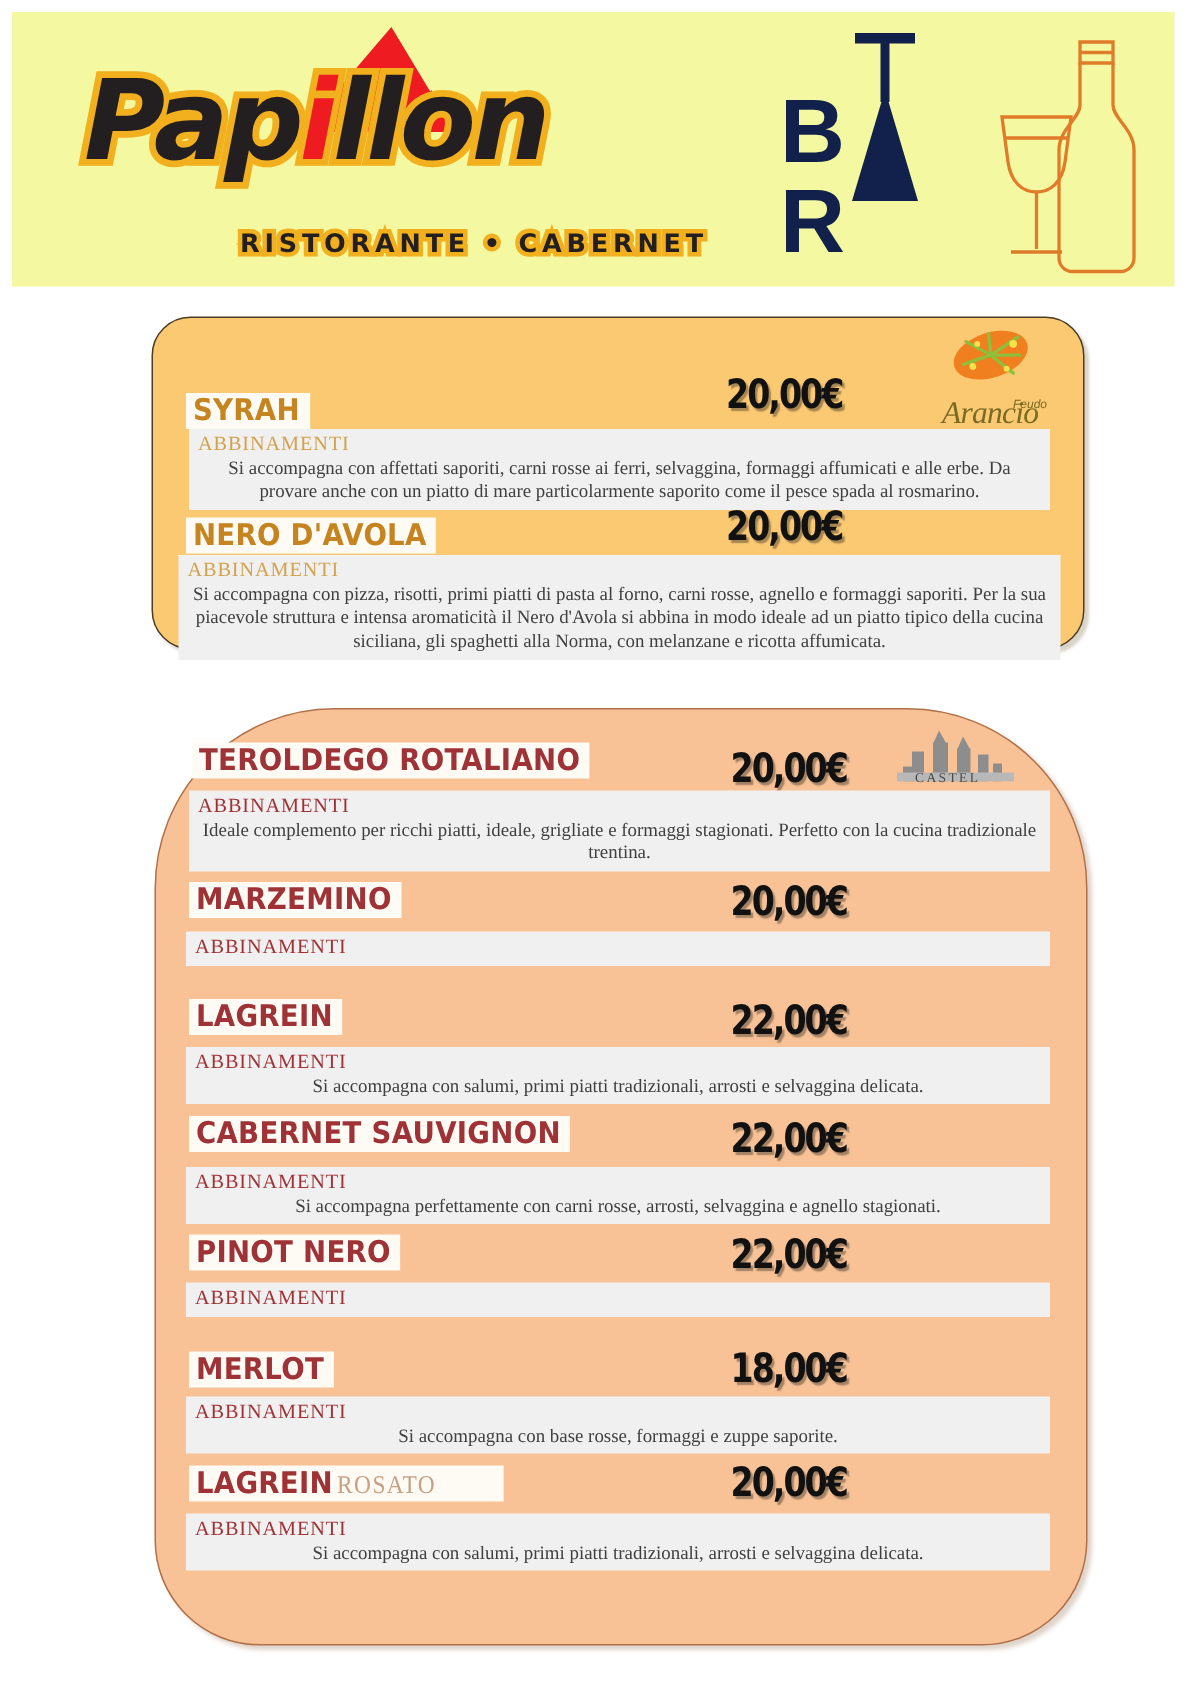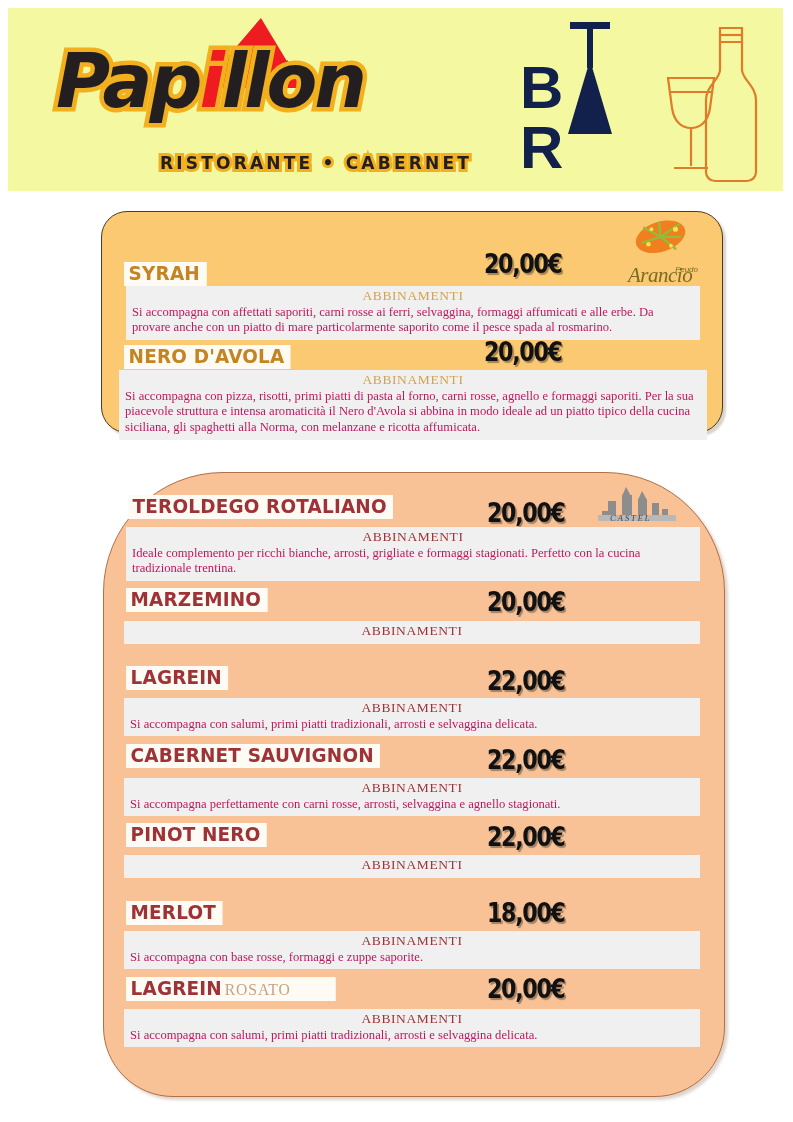--- a/index.html
+++ b/index.html
@@ -184,34 +184,34 @@
     text-shadow: 2px 2px 1px rgba(60,50,40,0.45);
     white-space: nowrap;
   }
 
   .pairing-box {
     position: absolute;
     background: #f0f0f0;
     padding: 2px 6px 4px 6px;
   }
   .pairing-title {
-    text-align: center;
+    text-align: left;
     font-family: "Liberation Serif", serif;
     font-size: 13.5px;
     letter-spacing: 0.6px;
     line-height: 1.25;
   }
   .card1 .pairing-title { color: #d2a24f; }
   .card2 .pairing-title { color: #9e3236; }
 
   .pairing-text {
-    text-align: left;
+    text-align: center;
     font-family: "Liberation Serif", serif;
     font-size: 12.6px;
-    color: #be185d;
+    color: #404040;
     line-height: 1.24;
   }
 
   
   .logo-arancio {
     position: absolute;
     right: 14px;
     top: 6px;
     width: 96px;
     height: 72px;
@@ -235,21 +235,20 @@
     font-size: 8px;
     color: #7a6a22;
   }
 
   .logo-firmian {
     position: absolute;
     right: 22px;
     top: 14px;
     width: 132px;
     height: 56px;
-    font-style: italic;
   }
   .firmian-castel {
     position: absolute;
     left: 40px;
     top: 26px;
     font-family: "Liberation Serif", serif;
     font-size: 9px;
     letter-spacing: 1.6px;
     color: #4a4a4a;
   }
@@ -362,21 +361,21 @@
     </svg>
     <div class="firmian-castel">CASTEL</div>
     <div class="firmian-word">FIRMIAN</div>
   </div>
 
   <div class="wine-row">
     <div class="wine-name" style="left:24px; top:22px;">TEROLDEGO ROTALIANO</div>
     <div class="wine-price" style="left:383px; top:24px;">20,00€</div>
     <div class="pairing-box" style="left:22px; top:54px; width:574px;">
       <div class="pairing-title">ABBINAMENTI</div>
-      <div class="pairing-text">Ideale complemento per ricchi bianche, arrosti, grigliate e formaggi stagionati. Perfetto con la cucina tradizionale trentina.</div>
+      <div class="pairing-text">Ideale complemento per ricchi piatti, ideale, grigliate e formaggi stagionati. Perfetto con la cucina tradizionale trentina.</div>
     </div>
   </div>
 
   <div class="wine-row">
     <div class="wine-name" style="left:22px; top:115px;">MARZEMINO</div>
     <div class="wine-price" style="left:383px; top:113px;">20,00€</div>
     <div class="pairing-box" style="left:20px; top:148px; width:576px;">
       <div class="pairing-title">ABBINAMENTI</div>
     </div>
   </div>

